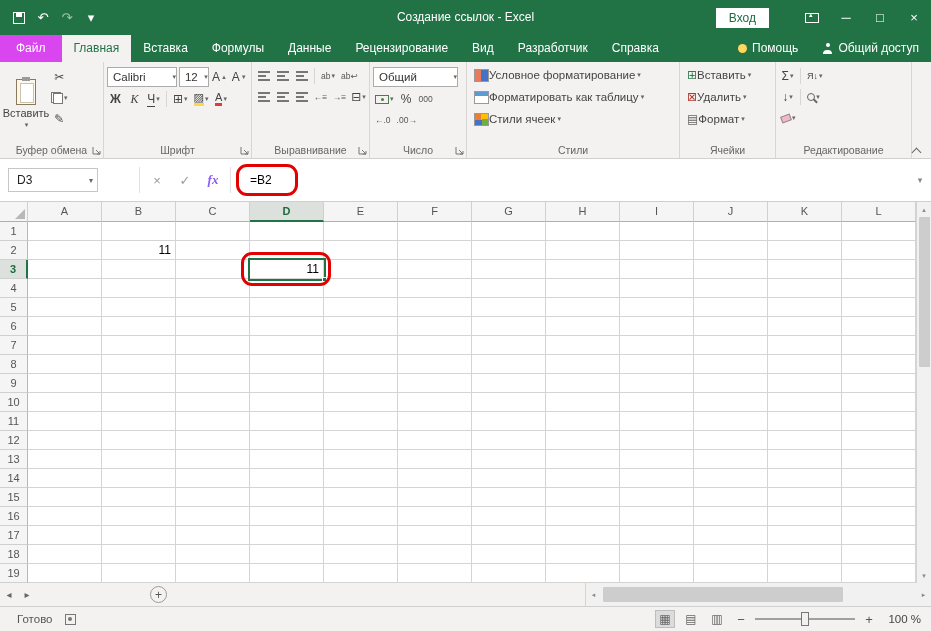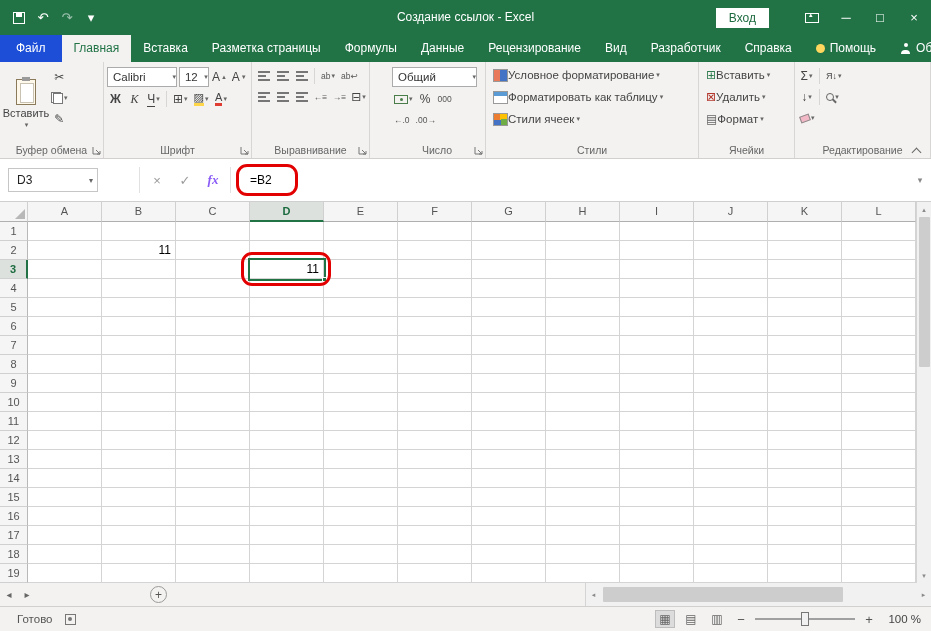--- a/index.html
+++ b/index.html
@@ -17,21 +17,21 @@
   .win-title { position:absolute; left:50%; top:0; transform:translateX(-50%); line-height:35px; font-size:12px; white-space:nowrap; }
   .tb-right { margin-left:auto; display:flex; align-items:center; height:35px; }
   .signin { background:#fff; color:#1e6b40; padding:3px 13px; font-size:12px; margin-right:26px; cursor:default; }
   .rdo { width:14px; height:10px; border:1px solid #fff; position:relative; display:inline-block; }
   .rdo::after { content:"▴"; position:absolute; top:-3px; left:3px; font-size:7px; color:#fff; }
   .winbtn { width:34px; height:35px; display:inline-flex; align-items:center; justify-content:center; font-size:13px; color:#fff; cursor:default; }
 
   
   .tabrow { height:27px; background:#217346; display:flex; align-items:stretch; flex:0 0 27px; }
   .rtab { padding:0 12px; line-height:27px; color:#fff; font-size:12px; white-space:nowrap; cursor:default; display:flex; align-items:center; gap:5px; }
-  .rtab.file { padding:0 16px; background:#1d4ed8; }
+  .rtab.file { padding:0 16px; background:#d946ef; }
   .rtab.active { background:#f3f2f1; color:#217346; }
   .rtabs { display:flex; }
   .rtab.push { margin-left:auto; }
   .bulb { width:9px; height:9px; border-radius:50%; background:#ffd75e; display:inline-block; }
   .person { width:11px; height:11px; position:relative; display:inline-block; }
   .person::before { content:""; position:absolute; top:0; left:3.5px; width:4px; height:4px; border-radius:50%; background:#fff; }
   .person::after { content:""; position:absolute; bottom:0; left:1px; width:9px; height:4.5px; border-radius:5px 5px 0 0; background:#fff; }
 
   
   .ribbon { height:97px; flex:0 0 97px; background:#f3f2f1; border-bottom:1px solid #d2d0ce; display:flex; position:relative; }
@@ -73,21 +73,21 @@
   
   .g-align { width:118px; }
   .bars { display:inline-block; width:12px; height:10px;
     background:
       linear-gradient(#767676 0 0) 0 0/12px 2px no-repeat,
       linear-gradient(#767676 0 0) 0 4px/8px 2px no-repeat,
       linear-gradient(#767676 0 0) 0 8px/12px 2px no-repeat; }
   .small-txt { font-size:8.5px; color:#555; }
 
   
-  .g-num { width:97px;margin-left:19px; }
+  .g-num { width:97px; }
   .numfmt { width:85px; }
   .banknote { width:14px; height:9px; border:1px solid #4a7d4a; position:relative; display:inline-block; }
   .banknote::after { content:""; position:absolute; top:2px; left:5px; width:3px; height:3px; border-radius:50%; background:#4a7d4a; }
 
   
   .g-styles { width:213px; }
   .stylebtn { display:flex; align-items:center; height:22px; padding:0 4px; font-size:11.5px; color:#444; white-space:nowrap; cursor:default; }
   .stylebtn .caret { margin-left:2px; }
   .sicon { width:15px; height:13px; border:1px solid #999; display:inline-block; flex:0 0 15px; }
   .sicon.cf { background:linear-gradient(90deg,#e8795a 0 7px,#fff 7px), linear-gradient(#4472c4 0 0); background-size:100% 100%; background-blend-mode:normal; background:linear-gradient(90deg,#e8795a 0 50%,#4472c4 50%); }
@@ -197,21 +197,20 @@
       <span class="winbtn">□</span>
       <span class="winbtn">×</span>
     </div>
   </div>
 
   <div class="tabrow">
     <div class="rtab file">Файл</div>
     <div class="rtabs">
         <div class="rtab active">Главная</div>
         <div class="rtab">Вставка</div>
-        <div class="rtab">Разметка страницы</div>
         <div class="rtab">Формулы</div>
         <div class="rtab">Данные</div>
         <div class="rtab">Рецензирование</div>
         <div class="rtab">Вид</div>
         <div class="rtab">Разработчик</div>
         <div class="rtab">Справка</div>
       </div>
     <div class="rtab push">
       <span class="bulb"></span>
       <span>Помощь</span>

